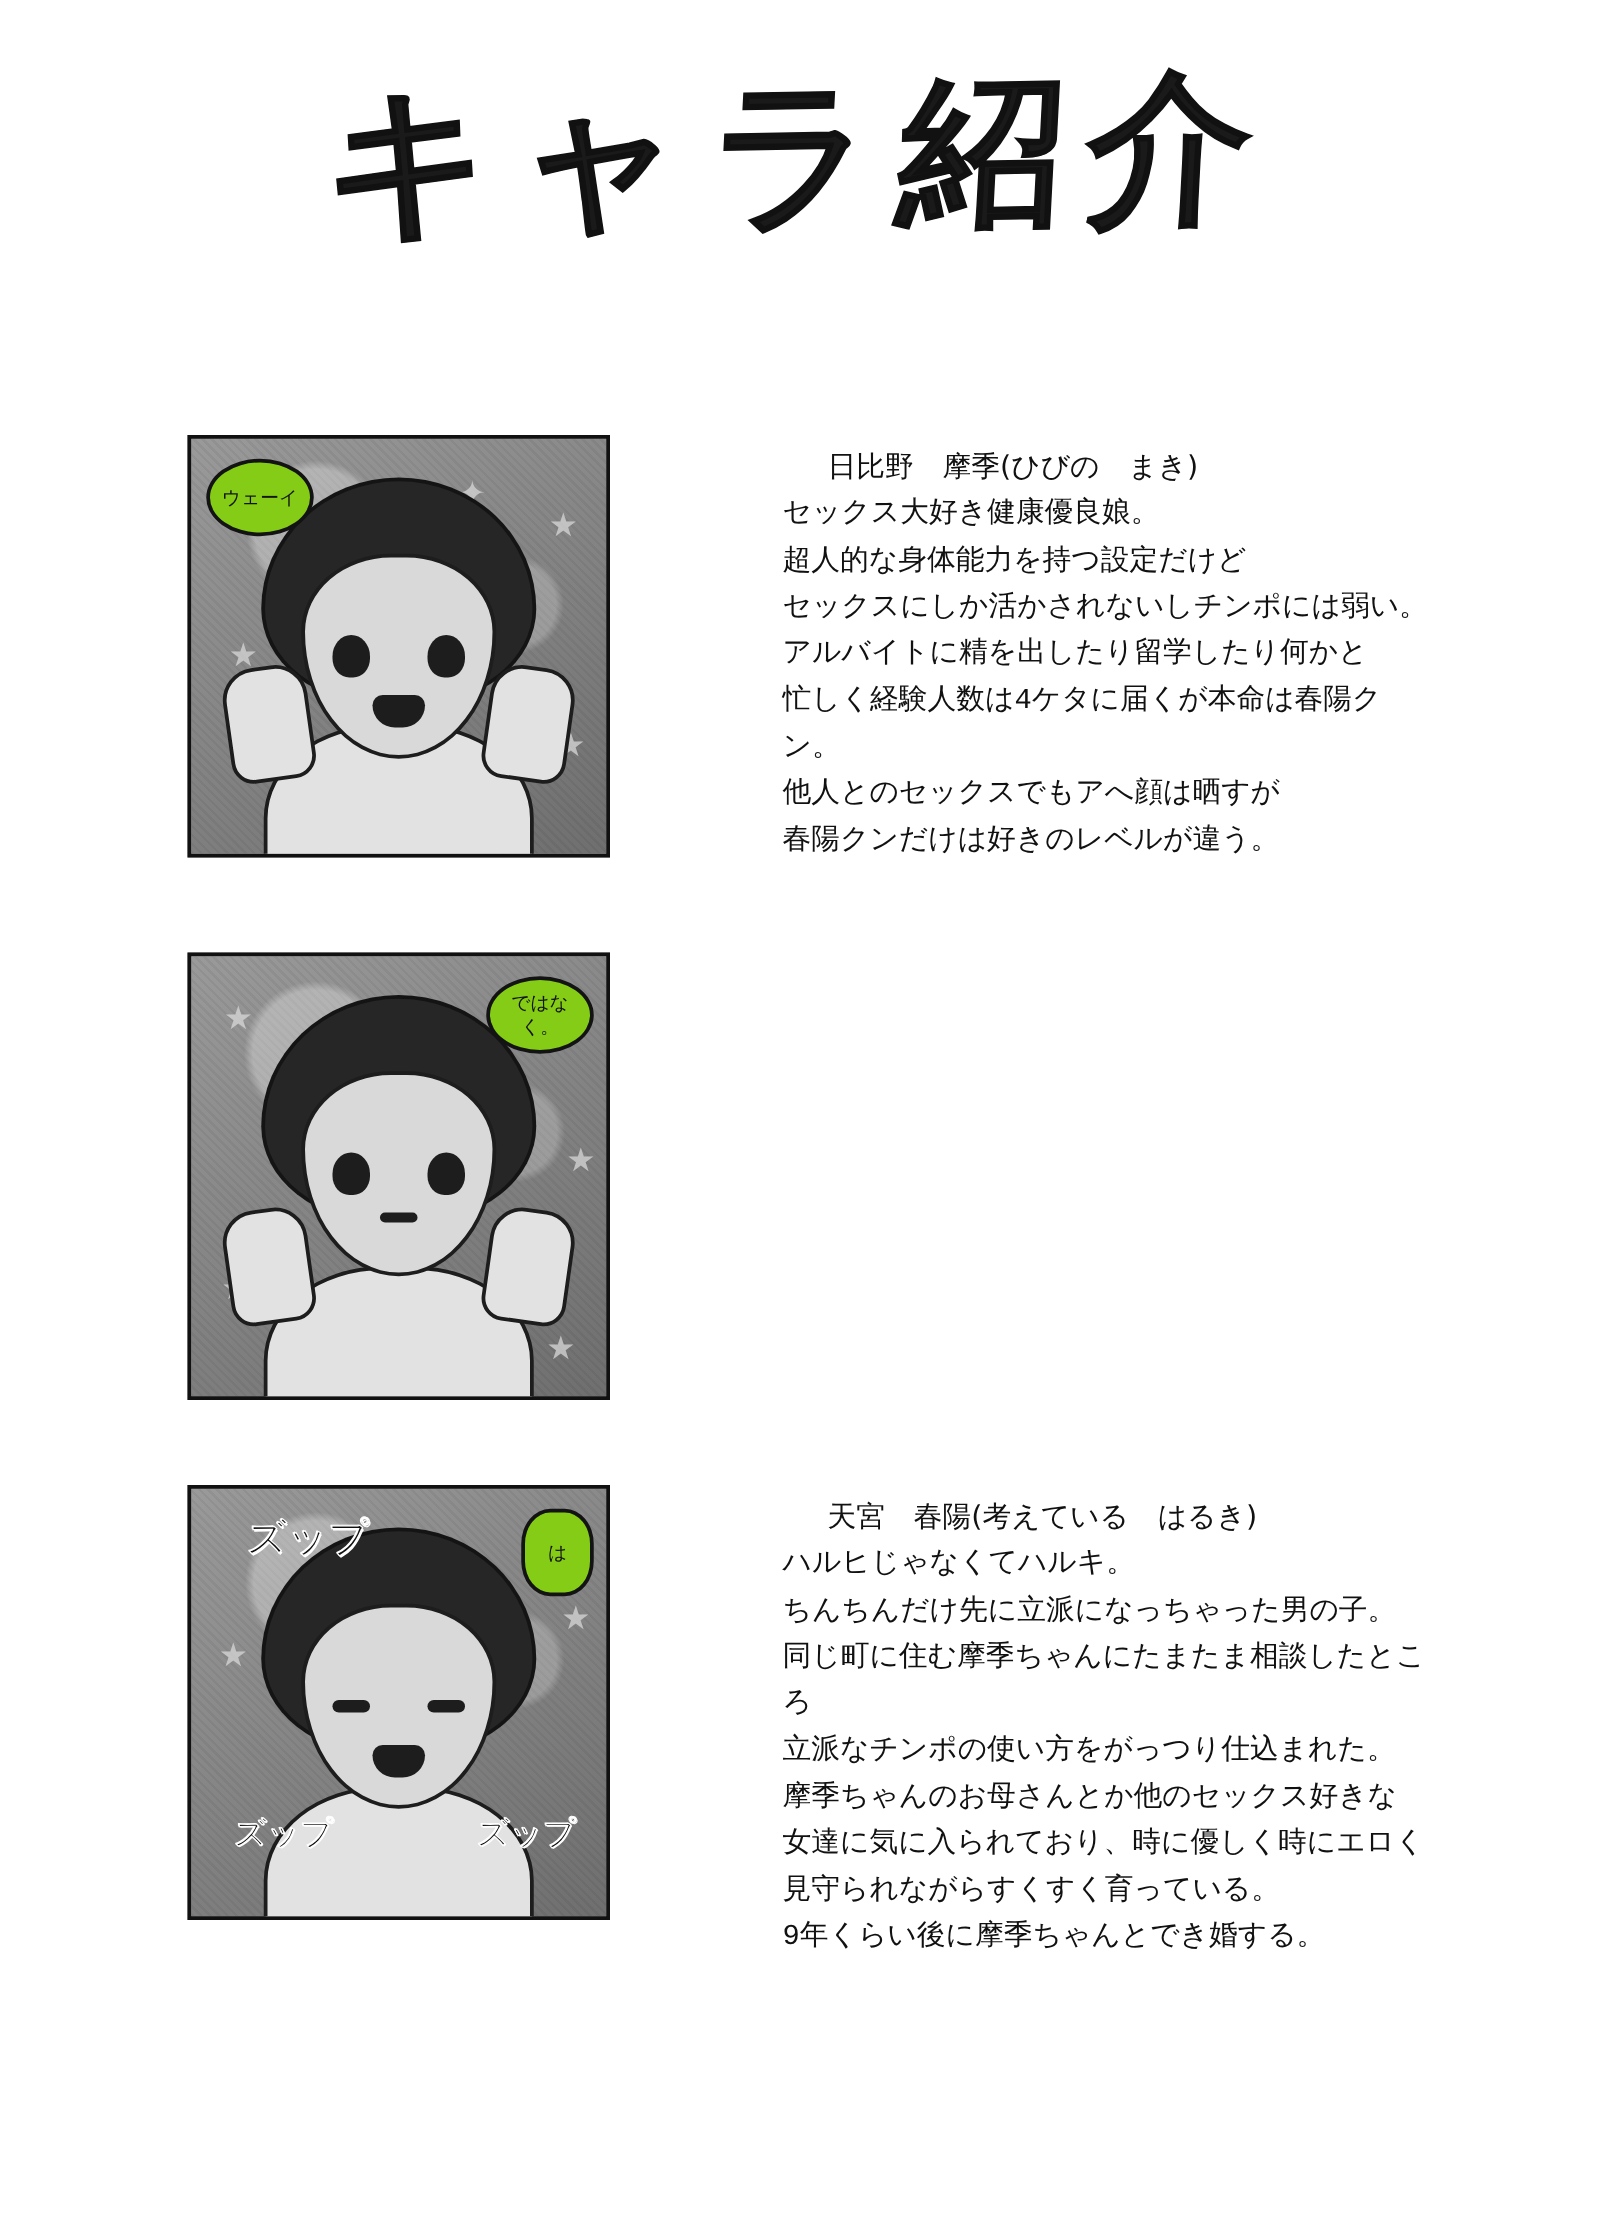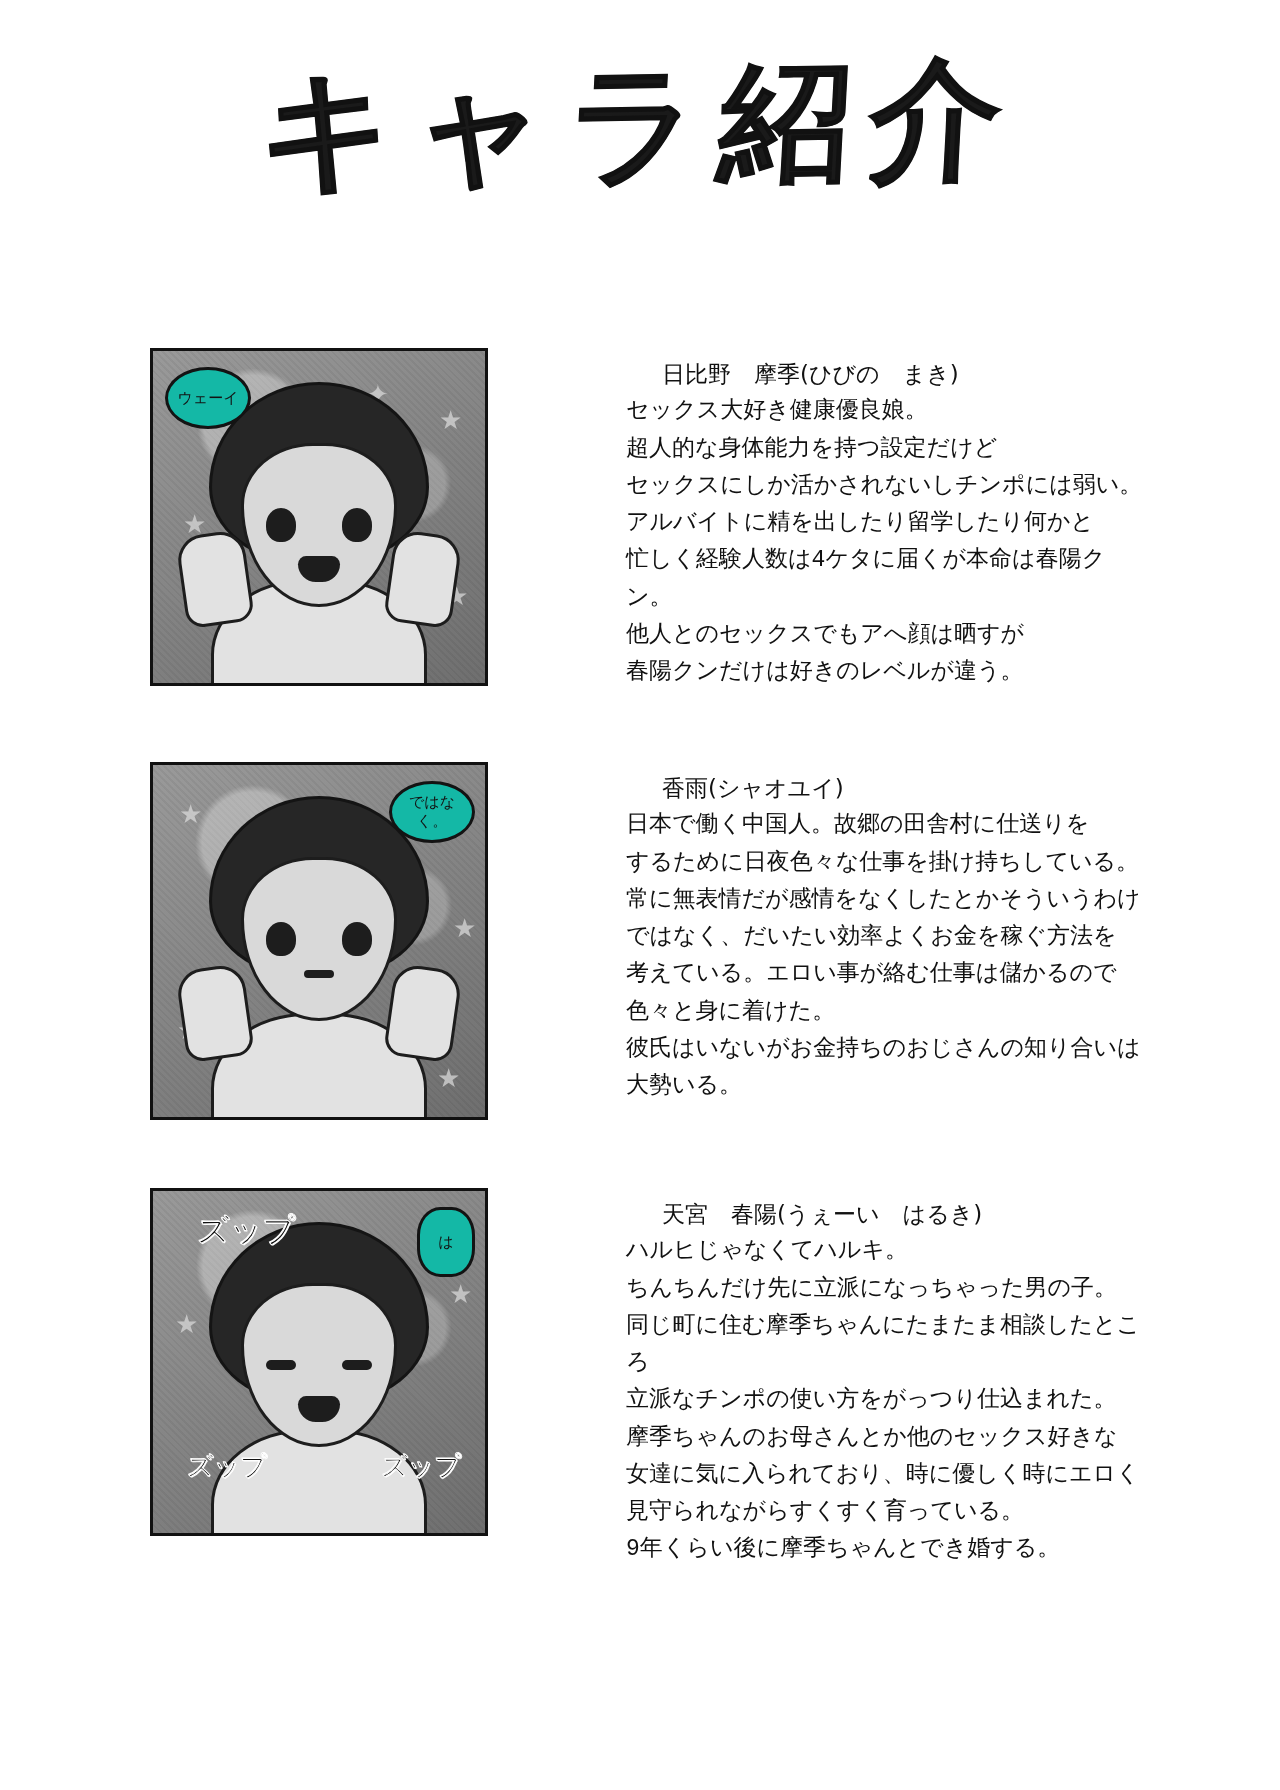--- a/index.html
+++ b/index.html
@@ -138,21 +138,21 @@
     background: #e2e2e2;
     border: 3px solid #1d1d1d;
     border-radius: 26px 26px 18px 18px;
     z-index: 3;
   }
   .portrait .hand.l { left: 28px; transform: rotate(-8deg); }
   .portrait .hand.r { right: 28px; transform: rotate(8deg); }
 
   .bubble {
     position: absolute;
-    background: #14b8a6;
+    background: #84cc16;
     border: 3px solid #131313;
     border-radius: 50%;
     z-index: 4;
     display: flex;
     align-items: center;
     justify-content: center;
     font-family: "DejaVu Sans", sans-serif;
     font-size: 15px;
     color: #131313;
     text-align: center;
@@ -241,52 +241,41 @@
     <div class="face">
       <div class="eye l"></div>
       <div class="eye r"></div>
       <div class="mouth" style="height:8px; width:30px; border-radius:4px;"></div>
     </div>
     <div class="body"></div>
     <div class="hand l"></div>
     <div class="hand r"></div>
     <div class="bubble tr">ではなく。</div>
   </div>
-  <div class="char-text">
-    <div class="char-name">香雨(シャオユイ)</div>
-    <div class="char-desc">日本で働く中国人。故郷の田舎村に仕送りを
-するために日夜色々な仕事を掛け持ちしている。
-常に無表情だが感情をなくしたとかそういうわけ
-ではなく、だいたい効率よくお金を稼ぐ方法を
-考えている。エロい事が絡む仕事は儲かるので
-色々と身に着けた。
-彼氏はいないがお金持ちのおじさんの知り合いは
-大勢いる。</div>
-  </div>
 </div>
 
 <div class="char-row" id="row-2">
   <div class="portrait">
     <div class="bg"></div>
     <span class="star" style="left:22px; top:120px;">★</span>
     <span class="star" style="left:296px; top:90px;">★</span>
     <div class="hair"></div>
     <div class="face">
       <div class="eye l" style="height:10px; border-radius:6px; top:74px;"></div>
       <div class="eye r" style="height:10px; border-radius:6px; top:74px;"></div>
       <div class="mouth"></div>
     </div>
     <div class="body"></div>
     <div class="sfx" style="left:44px; top:18px; font-size:32px;">ズップ</div>
     <div class="sfx" style="left:34px; top:258px;">ズップ</div>
     <div class="sfx" style="right:24px; top:258px;">ズップ</div>
     <div class="bubble tr" style="width:58px; height:70px; border-radius:40%;">は</div>
   </div>
   <div class="char-text">
-    <div class="char-name">天宮　春陽(うぇーい　はるき)</div>
+    <div class="char-name">天宮　春陽(考えている　はるき)</div>
     <div class="char-desc">ハルヒじゃなくてハルキ。
 ちんちんだけ先に立派になっちゃった男の子。
 同じ町に住む摩季ちゃんにたまたま相談したところ
 立派なチンポの使い方をがっつり仕込まれた。
 摩季ちゃんのお母さんとか他のセックス好きな
 女達に気に入られており、時に優しく時にエロく
 見守られながらすくすく育っている。
 9年くらい後に摩季ちゃんとでき婚する。</div>
   </div>
 </div>

